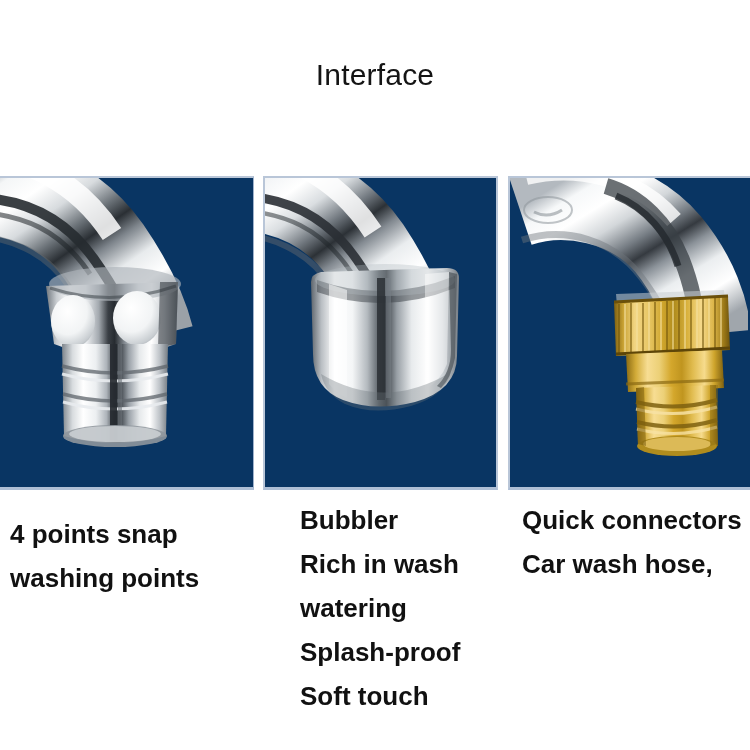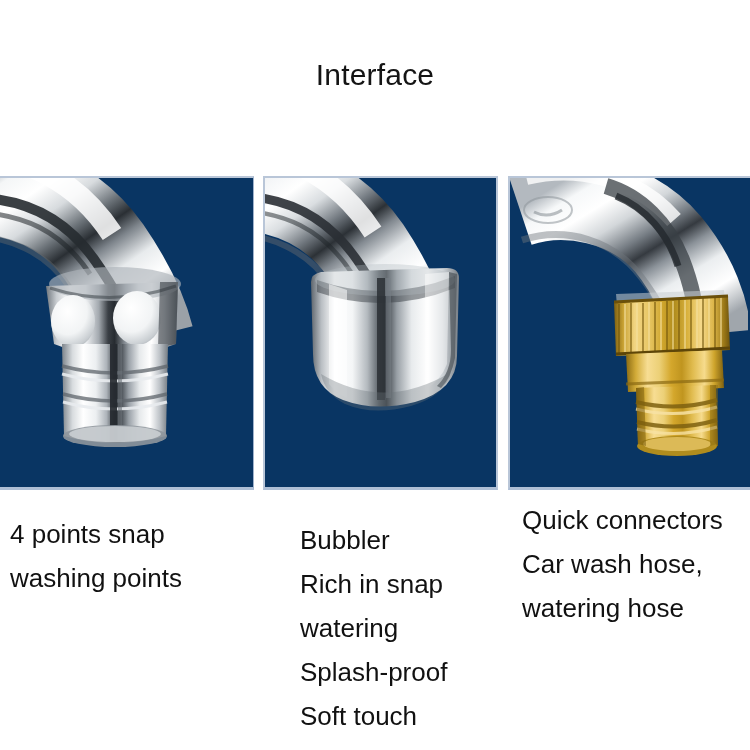--- a/index.html
+++ b/index.html
@@ -48,25 +48,25 @@
   .panel-1 { left: 0px;   width: 254px; border-top: 2px solid #b9c6d8; border-bottom: 3px solid #aebfd6; border-right: 1px solid #9fb2cc;}
   .panel-2 { left: 263px; width: 235px; border: 2px solid #b9c6d8; border-bottom: 3px solid #aebfd6;}
   .panel-3 { left: 508px; width: 242px; border-top: 2px solid #b9c6d8; border-bottom: 3px solid #aebfd6; border-left: 2px solid #b9c6d8;}
 
   
   .text-col {
     position: absolute;
     color: #111111;
     font-size: 26px;
     line-height: 44px;
-    font-weight: 400;
+    font-weight: 700;
     white-space: nowrap;
   }
   #col-1 { left: 10px;  top: 512px; }
-  #col-2 { left: 300px; top: 518px; }
+  #col-2 { left: 300px; top: 498px; }
   #col-3 { left: 522px; top: 498px; }
   .text-col div { height: 44px; }
 
   
   #page-edge {
     position:absolute; left:0; top:748px; width:750px; height:2px;
     background:#ffffff;
   }
 </style>
 </head>
@@ -354,26 +354,25 @@
     </div>
   </div>
 
   <div id="col-1" class="text-col">
     <div>4 points snap</div>
     <div>washing points</div>
   </div>
 
   <div id="col-2" class="text-col">
     <div>Bubbler</div>
-    <div>Rich in snap</div>
+    <div>Rich in wash</div>
     <div>watering</div>
     <div>Splash-proof</div>
     <div>Soft touch</div>
   </div>
 
   <div id="col-3" class="text-col">
     <div>Quick connectors</div>
     <div>Car wash hose,</div>
-    <div>watering hose</div>
   </div>
 
   <div id="page-edge"></div>
 </div>
 
 </body></html>

